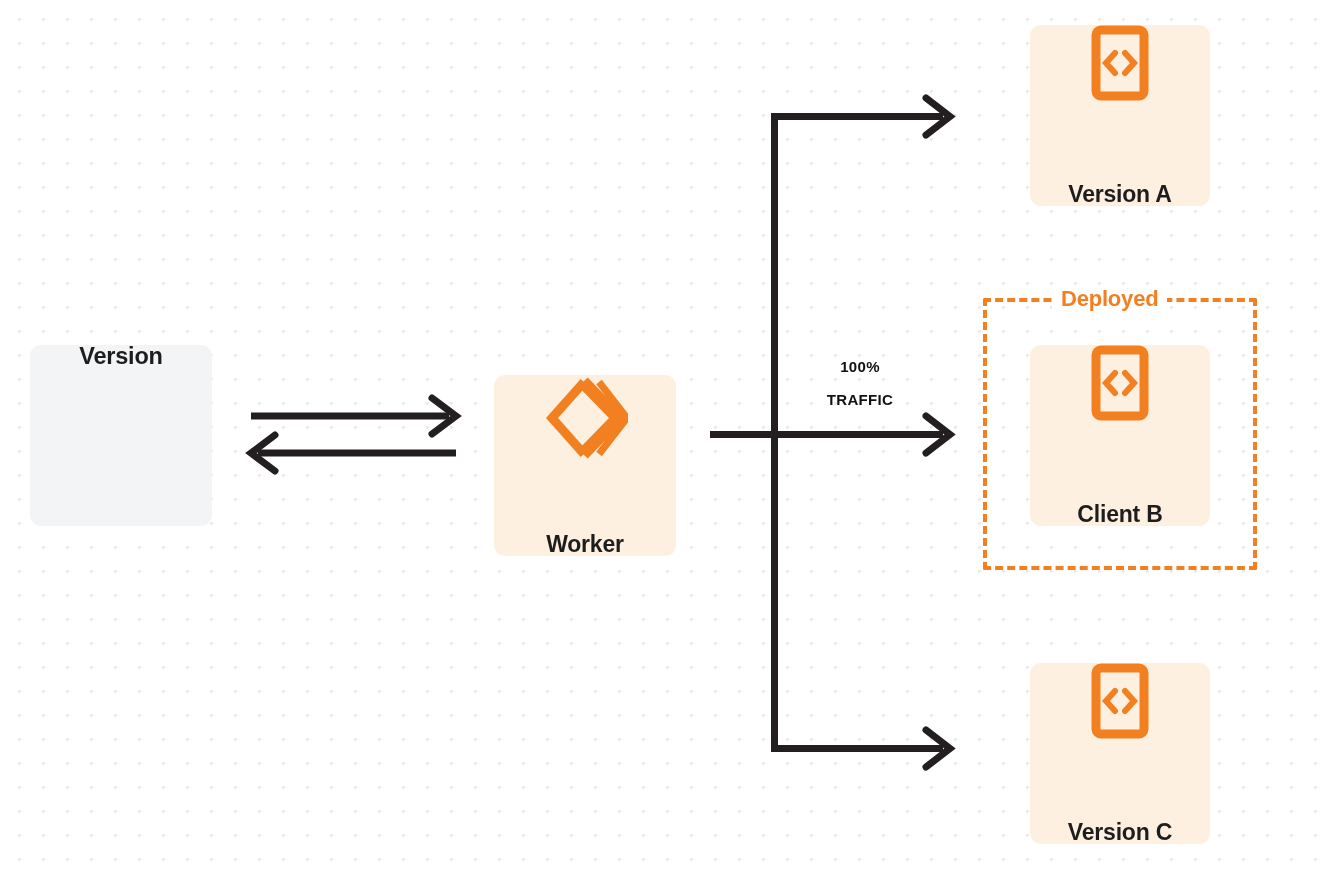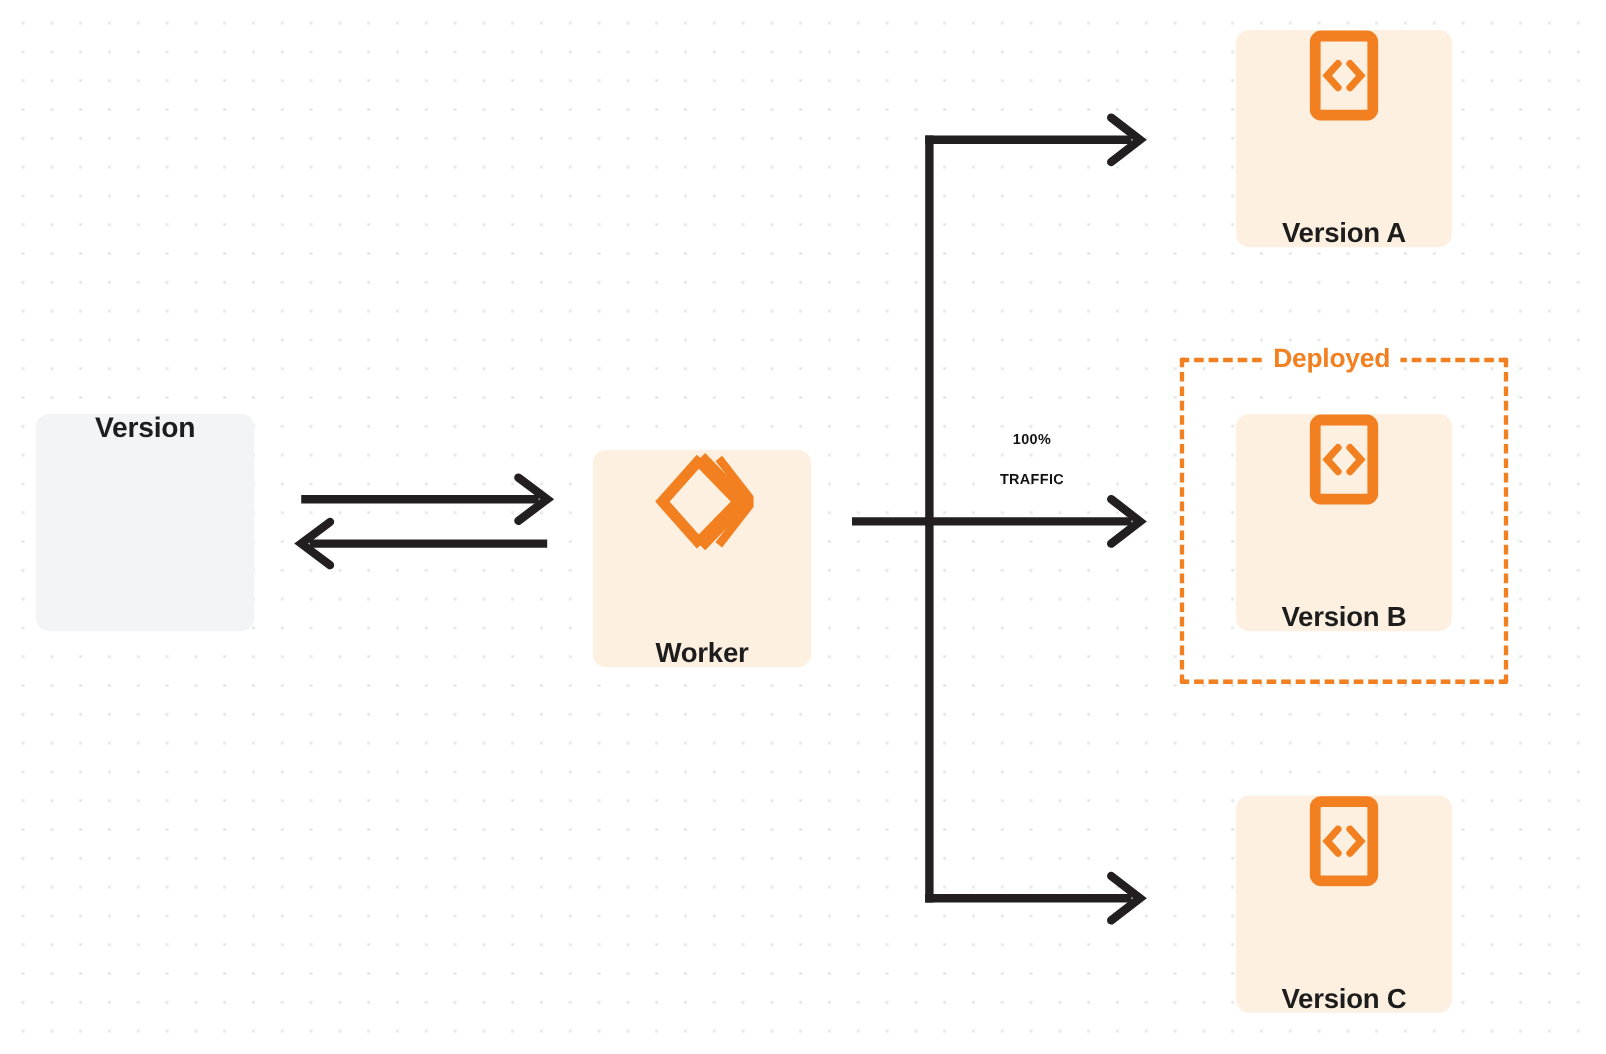--- a/index.html
+++ b/index.html
@@ -88,21 +88,21 @@
     white-space: nowrap;
   }
 
   
   #traffic-label {
     position: absolute;
     left: 786px;  top: 350px;
     width: 148px;
     text-align: center;
     color: #111111;
-    font-size: 12px;
+    font-size: 15px;
     font-weight: 700;
     letter-spacing: 0.3px;
     line-height: 33px;
   }
   #traffic-label .tl-line { display: block; }
 
   
   #connectors {
     position: absolute;
     left: 0; top: 0;
@@ -180,21 +180,21 @@
   </div>
 
   <div class="node version vb">
     <span class="node-icon">
       <svg width="58" height="76" viewBox="0 0 58 76" xmlns="http://www.w3.org/2000/svg">
         <rect x="5" y="5" width="48" height="66" rx="5" ry="5" fill="none" stroke="#f38020" stroke-width="9"></rect>
         <polyline points="24,28 15,38 24,48" fill="none" stroke="#f38020" stroke-width="6" stroke-linecap="round" stroke-linejoin="miter"></polyline>
         <polyline points="34,28 43,38 34,48" fill="none" stroke="#f38020" stroke-width="6" stroke-linecap="round" stroke-linejoin="miter"></polyline>
       </svg>
     </span>
-    <span class="node-label">Version B</span>
+    <span class="node-label">Client B</span>
   </div>
 
   <div class="node version vc">
     <span class="node-icon">
       <svg width="58" height="76" viewBox="0 0 58 76" xmlns="http://www.w3.org/2000/svg">
         <rect x="5" y="5" width="48" height="66" rx="5" ry="5" fill="none" stroke="#f38020" stroke-width="9"></rect>
         <polyline points="24,28 15,38 24,48" fill="none" stroke="#f38020" stroke-width="6" stroke-linecap="round" stroke-linejoin="miter"></polyline>
         <polyline points="34,28 43,38 34,48" fill="none" stroke="#f38020" stroke-width="6" stroke-linecap="round" stroke-linejoin="miter"></polyline>
       </svg>
     </span>

